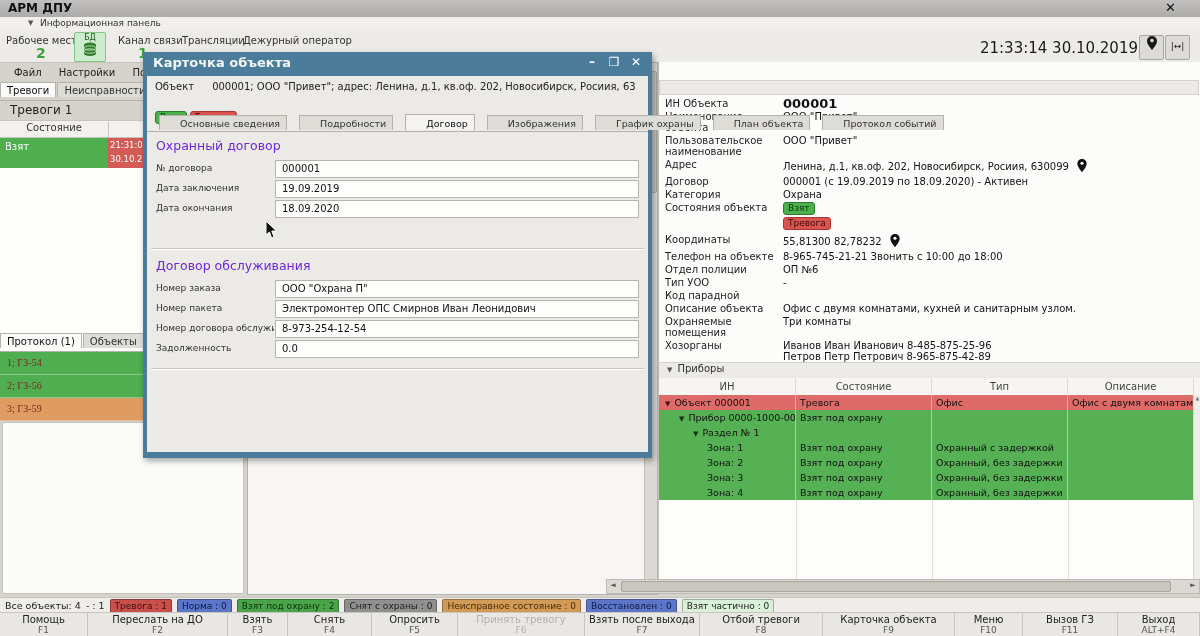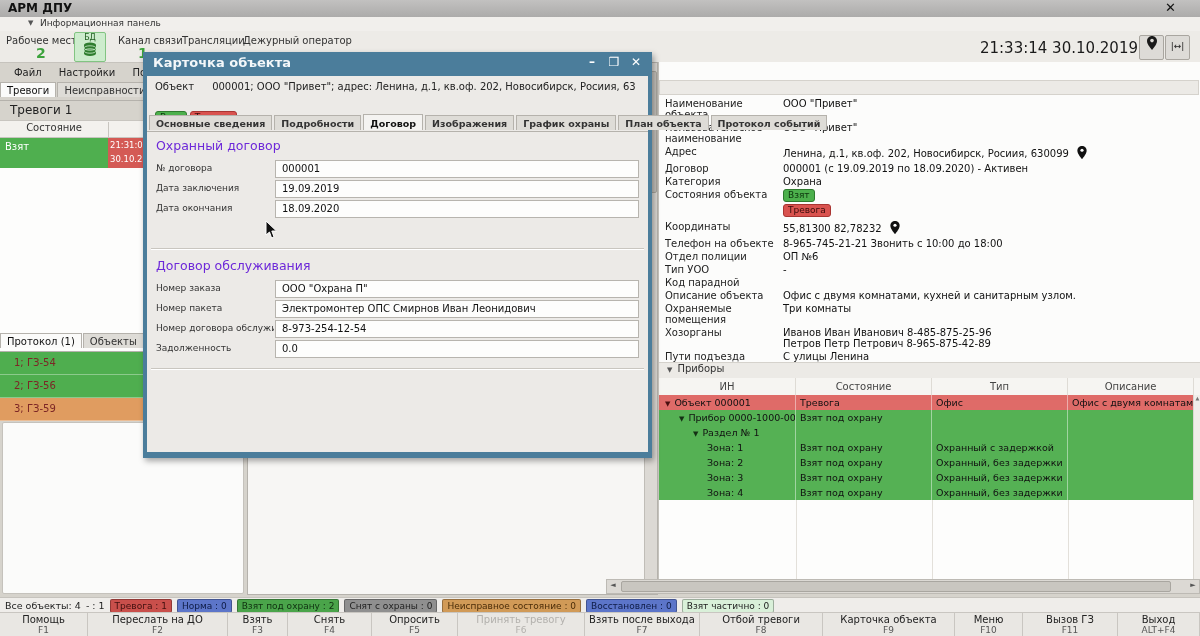--- a/index.html
+++ b/index.html
@@ -34,21 +34,21 @@
   #alarmtabs{top:20px;}
   #alarmtitle{position:absolute;left:10px;top:41px;font-size:12px;color:#222;}
   #alarmtable{position:absolute;left:0;top:58px;width:243px;height:273px;background:#fdfdfc;border-right:1px solid #b5b2ac;border-top:1px solid #c8c5c0;}
   #alarmhead{position:absolute;left:0;top:0;width:243px;height:16px;background:#f3f1ee;border-bottom:1px solid #c8c5c0;font-size:10px;color:#333;}
   #alarmhead .c1{position:absolute;left:0;top:1px;width:108px;text-align:center;border-right:1px solid #c8c5c0;height:15px;}
   #alarmrow{position:absolute;left:0;top:17px;width:243px;height:30px;background:#4faf4f;color:#fff;font-size:10px;}
   #alarmrow .st{position:absolute;left:5px;top:3px;}
   #alarmrow .tm{position:absolute;left:108px;top:0;width:35px;height:30px;background:#d45a55;color:#fff;font-size:8.5px;line-height:14px;overflow:hidden;white-space:nowrap;padding-left:2px;}
   #bottabs{top:271px;}
   #gzlist{position:absolute;left:0;top:290px;width:243px;height:69px;border-right:1px solid #b5b2ac;}
-  .gzrow{height:22px;font-size:10px;color:#7c2626;line-height:22px;padding-left:14px;border-bottom:1px solid rgba(255,255,255,0.35);}
+  .gzrow{height:22px;font-size:10px;color:#7c2626;line-height:22px;padding-left:7px;border-bottom:1px solid rgba(255,255,255,0.35);font-family:Liberation Serif, serif;}
   .gz-green{background:#4fae4f;}
   .gz-orange{background:#e09c60;}
   #leftbottom{position:absolute;left:2px;top:360px;width:240px;height:170px;background:#fbfbfa;border:1px solid #c5c2bc;border-radius:2px;}
   
   #middle{left:247px;top:62px;width:409px;height:531px;background:#f7f6f4;border:1px solid #b5b2ac;}
   #mid-vscroll{position:absolute;right:0;top:0;width:12px;height:529px;background:#dcd9d4;border-left:1px solid #c0bdb7;}
   #mid-vscroll .thumb{position:absolute;left:1px;top:8px;width:9px;height:120px;background:#c6c3bd;border:1px solid #aaa79f;border-radius:2px;}
   
   #hscroll{left:606px;top:579px;width:592px;height:13px;background:#dcd9d4;border:1px solid #bdbab4;z-index:6;}
   #hscroll .arr{position:absolute;top:0px;width:12px;height:11px;font-size:7px;line-height:11px;text-align:center;color:#555;}
@@ -88,21 +88,21 @@
   
   #dialog{left:143px;top:52px;width:509px;height:406px;background:#4b7d9b;z-index:50;box-shadow:2px 3px 6px rgba(0,0,0,0.35);}
   #dlg-title{position:absolute;left:0;top:0;width:509px;height:24px;}
   #dlg-title .t{position:absolute;left:10px;top:3px;font-size:13px;font-weight:bold;color:#f3f7f9;}
   .dlg-btn{position:absolute;top:3px;font-size:12px;font-weight:bold;color:#fff;width:16px;text-align:center;}
   #dlg-body{position:absolute;left:4px;top:24px;width:501px;height:376px;background:#eceae7;}
   #dlg-objline{position:absolute;left:8px;top:5px;font-size:10px;color:#222;width:480px;white-space:nowrap;overflow:hidden;}
   #dlg-objline .ol{margin-right:18px;}
   #dlg-badges{position:absolute;left:8px;top:21px;margin-top:8px;}
   #dlg-tabs{position:absolute;left:0px;top:38px;width:501px;height:17px;border-bottom:1px solid #b5b2ac;font-size:9.5px;white-space:nowrap;}
-  .dtab{display:inline-block;padding:2px 6px 1px 6px;background:#dedcd7;border:1px solid #b5b2ac;border-bottom:none;margin-left:2px;color:#333;font-weight:bold;}
+  .dtab{display:inline-block;padding:2px 6px 1px 20px;background:#dedcd7;border:1px solid #b5b2ac;border-bottom:none;margin-left:12px;color:#333;}
   .dtab.active{background:#f4f3f1;padding-top:3px;color:#111;}
   .dsection{position:absolute;left:9px;font-size:12.5px;color:#6d28d9;}
   .fld{position:absolute;left:0;width:501px;height:36px;}
   .fld .flabel{position:absolute;left:9px;top:3px;font-size:9px;color:#333;width:118px;white-space:nowrap;overflow:hidden;}
   .fld .finput{position:absolute;left:128px;right:9px;top:0;height:16px;background:#fdfdfc;border:1px solid #b7b4ae;font-size:10px;line-height:16px;padding-left:6px;color:#111;white-space:nowrap;overflow:hidden;}
   .divider{position:absolute;left:4px;right:4px;height:0;border-top:1px solid #c9c6c0;box-shadow:0 1px 0 #fff;}
   
   #statusbar{left:0;top:597px;width:1200px;height:15px;background:#efedea;border-top:1px solid #c6c3bd;display:flex;align-items:center;font-size:9.5px;color:#222;z-index:8;}
   #statusbar .plain{margin-left:5px;white-space:nowrap;}
   .sb-badge{margin-left:5px;padding:0 4px;border-radius:2px;font-size:9px;line-height:12px;border:1px solid rgba(0,0,0,0.28);white-space:nowrap;}
@@ -198,20 +198,21 @@
 
 <div class="abs" id="middle">
   <div id="mid-vscroll">
       <div class="thumb"></div>
     </div>
 </div>
 
 <div class="abs" id="right">
   <div id="right-topbar"></div>
   <div id="details">
+    <div class="dr"><span class="lb">ИН Объекта</span><span class="vl vl-big">000001</span></div>
     <div class="dr"><span class="lb">Наименование объекта</span><span class="vl">ООО "Привет"</span></div>
     <div class="dr"><span class="lb">Пользовательское наименование</span><span class="vl">ООО "Привет"</span></div>
     <div class="dr"><span class="lb">Адрес</span><span class="vl"><span>Ленина, д.1, кв.оф. 202, Новосибирск, Росиия, 630099</span><span class="pin"><svg width="10" height="13" viewBox="0 0 10 14">
               <path d="M5 0C2.2 0 0 2.2 0 5c0 3.5 5 9 5 9s5-5.5 5-9C10 2.2 7.8 0 5 0z" fill="#111"></path>
               <circle cx="5" cy="4.6" r="1.7" fill="#fff"></circle>
             </svg></span></span></div>
     <div class="dr"><span class="lb">Договор</span><span class="vl">000001  (с 19.09.2019  по 18.09.2020)  - Активен</span></div>
     <div class="dr"><span class="lb">Категория</span><span class="vl">Охрана</span></div>
     <div class="dr"><span class="lb">Состояния объекта</span><span class="vl"><span class="chip chip-green">Взят</span><br><span class="chip chip-red">Тревога</span></span></div>
     <div class="dr"><span class="lb">Координаты</span><span class="vl"><span>55,81300 82,78232</span><span class="pin"><svg width="10" height="13" viewBox="0 0 10 14">

